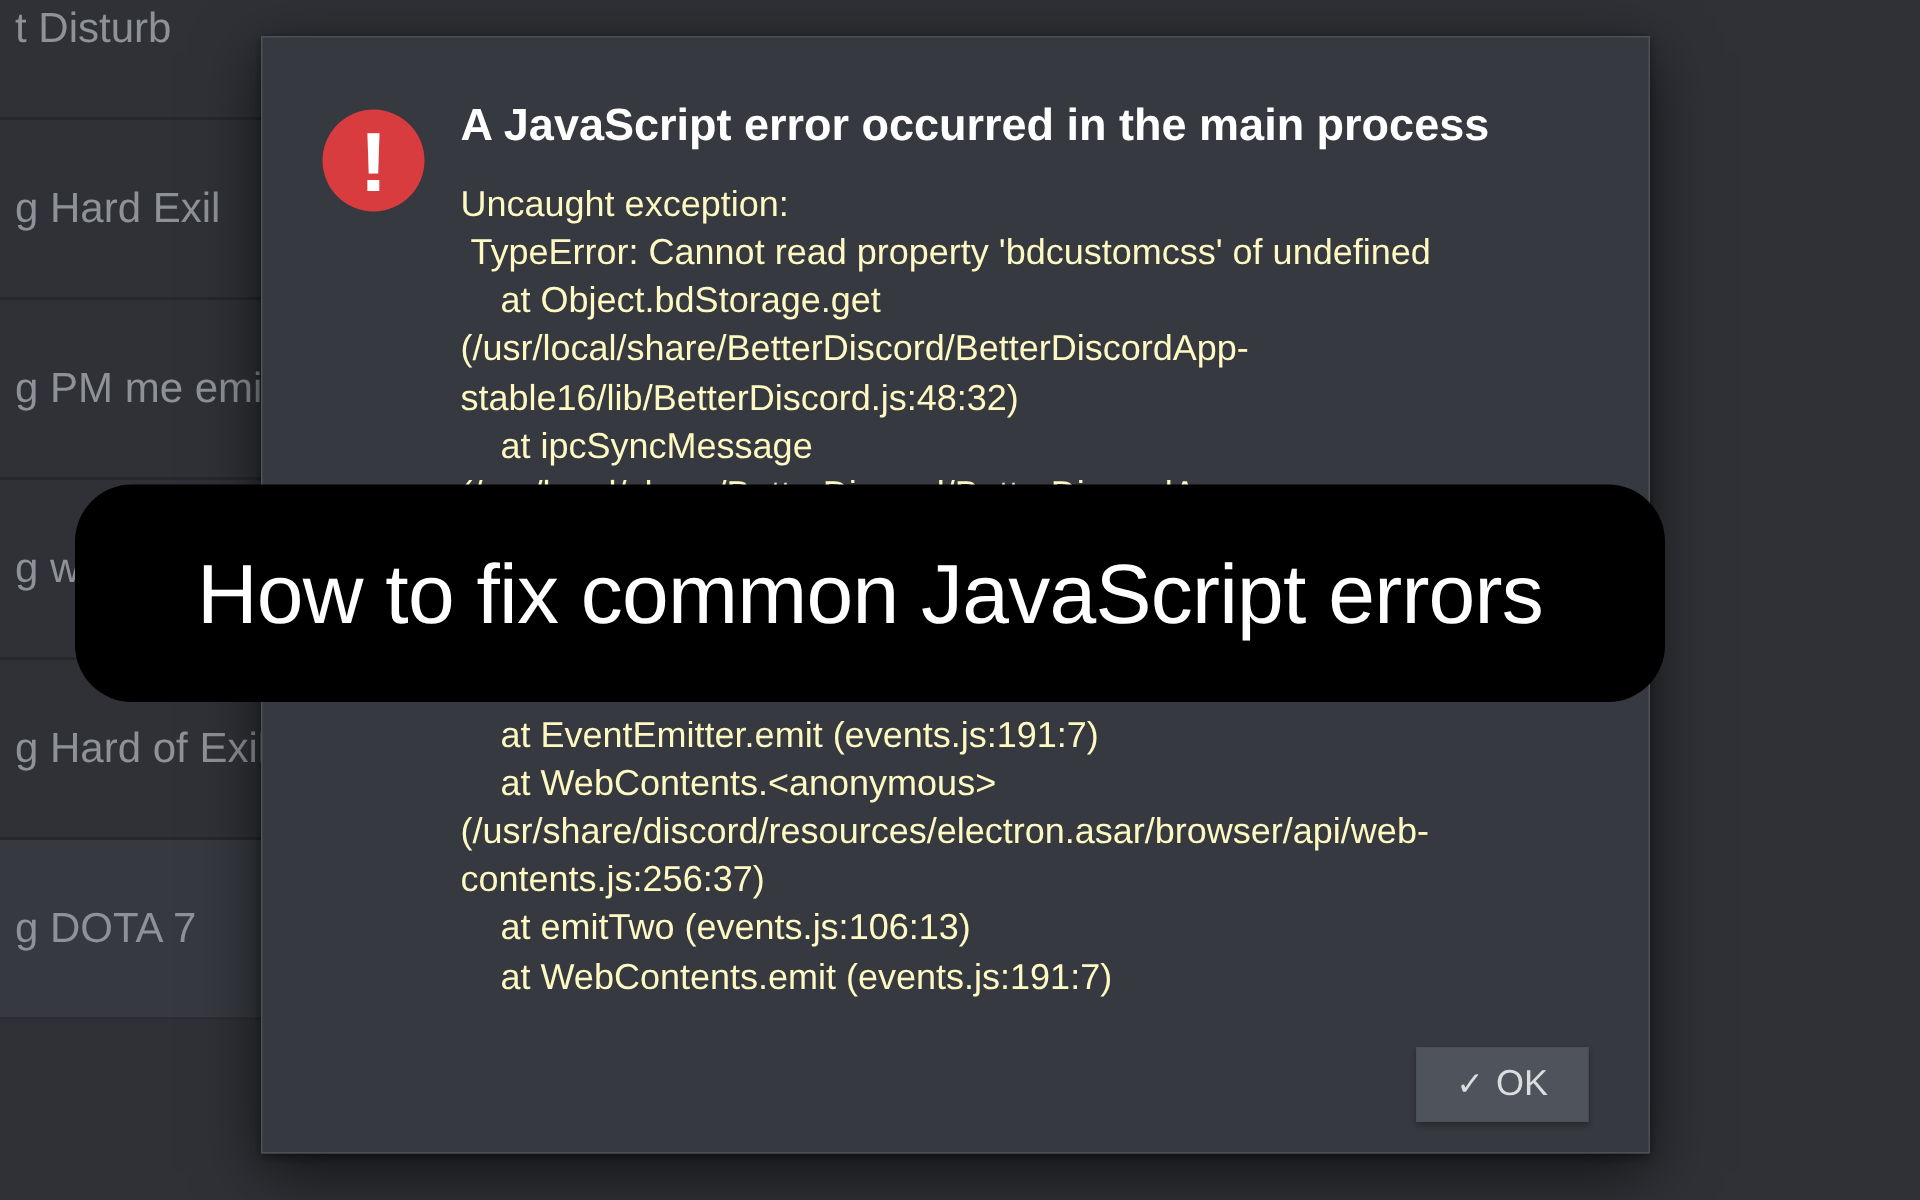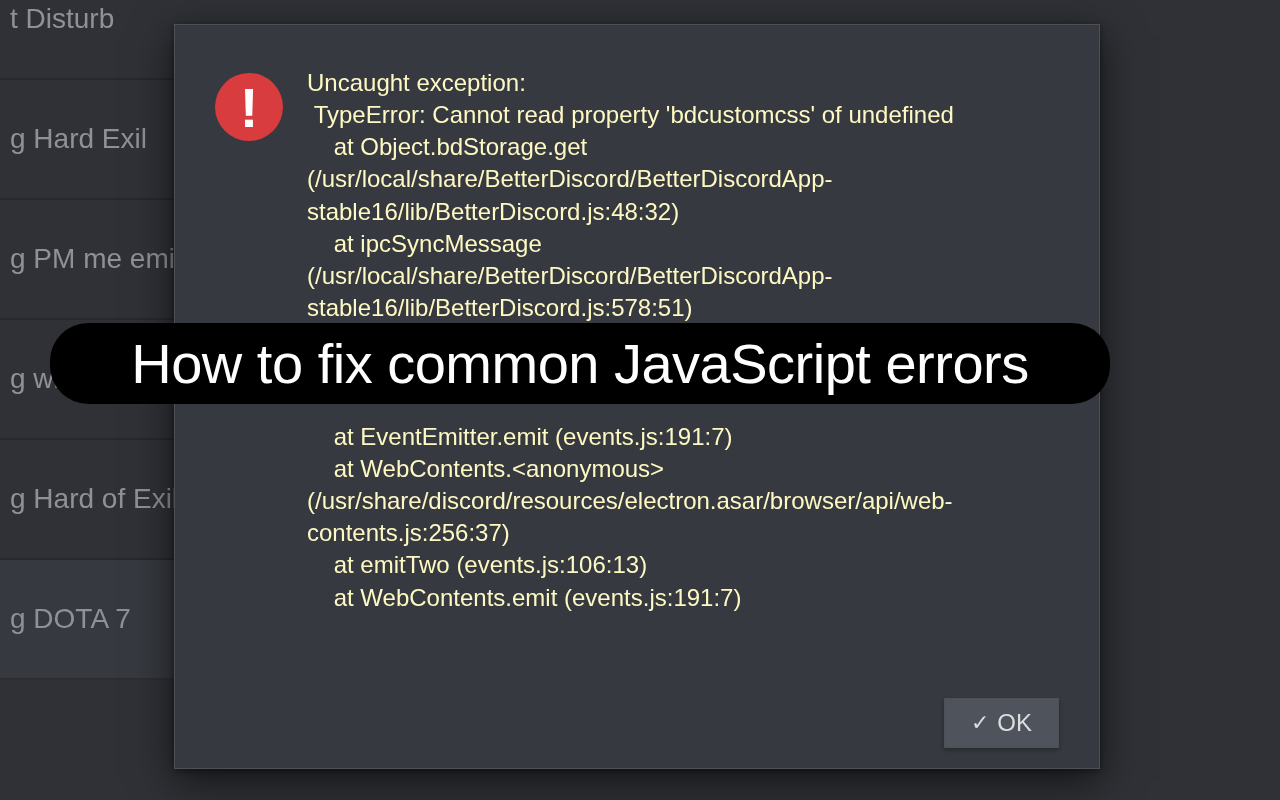--- a/index.html
+++ b/index.html
@@ -108,21 +108,21 @@
     font-size: 22px;
   }
   .overlay-banner {
     position: absolute;
     left: 50px;
     top: 323px;
     width: 1060px;
     background: #000000;
     color: #ffffff;
     border-radius: 38px;
-    padding: 8px 48px;
+    padding: 40px 48px;
     font-size: 56px;
     font-weight: 400;
     text-align: center;
     letter-spacing: -0.5px;
   }
 </style>
 </head>
 <body>
 
 <div class="background">
@@ -147,20 +147,21 @@
       <span>g DOTA 7</span>
     </div>
   </div>
 
   <div class="dialog">
     <div class="dialog-header">
       <div class="dialog-icon">
         <span>!</span>
       </div>
       <div class="dialog-content">
+        <div class="dialog-title">A JavaScript error occurred in the main process</div>
         <div class="dialog-body">Uncaught exception:
  TypeError: Cannot read property 'bdcustomcss' of undefined
     at Object.bdStorage.get (/usr/local/share/BetterDiscord/BetterDiscordApp-stable16/lib/BetterDiscord.js:48:32)
     at ipcSyncMessage (/usr/local/share/BetterDiscord/BetterDiscordApp-stable16/lib/BetterDiscord.js:578:51)
 
 
 
     at EventEmitter.emit (events.js:191:7)
     at WebContents.&lt;anonymous&gt; (/usr/share/discord/resources/electron.asar/browser/api/web-contents.js:256:37)
     at emitTwo (events.js:106:13)

